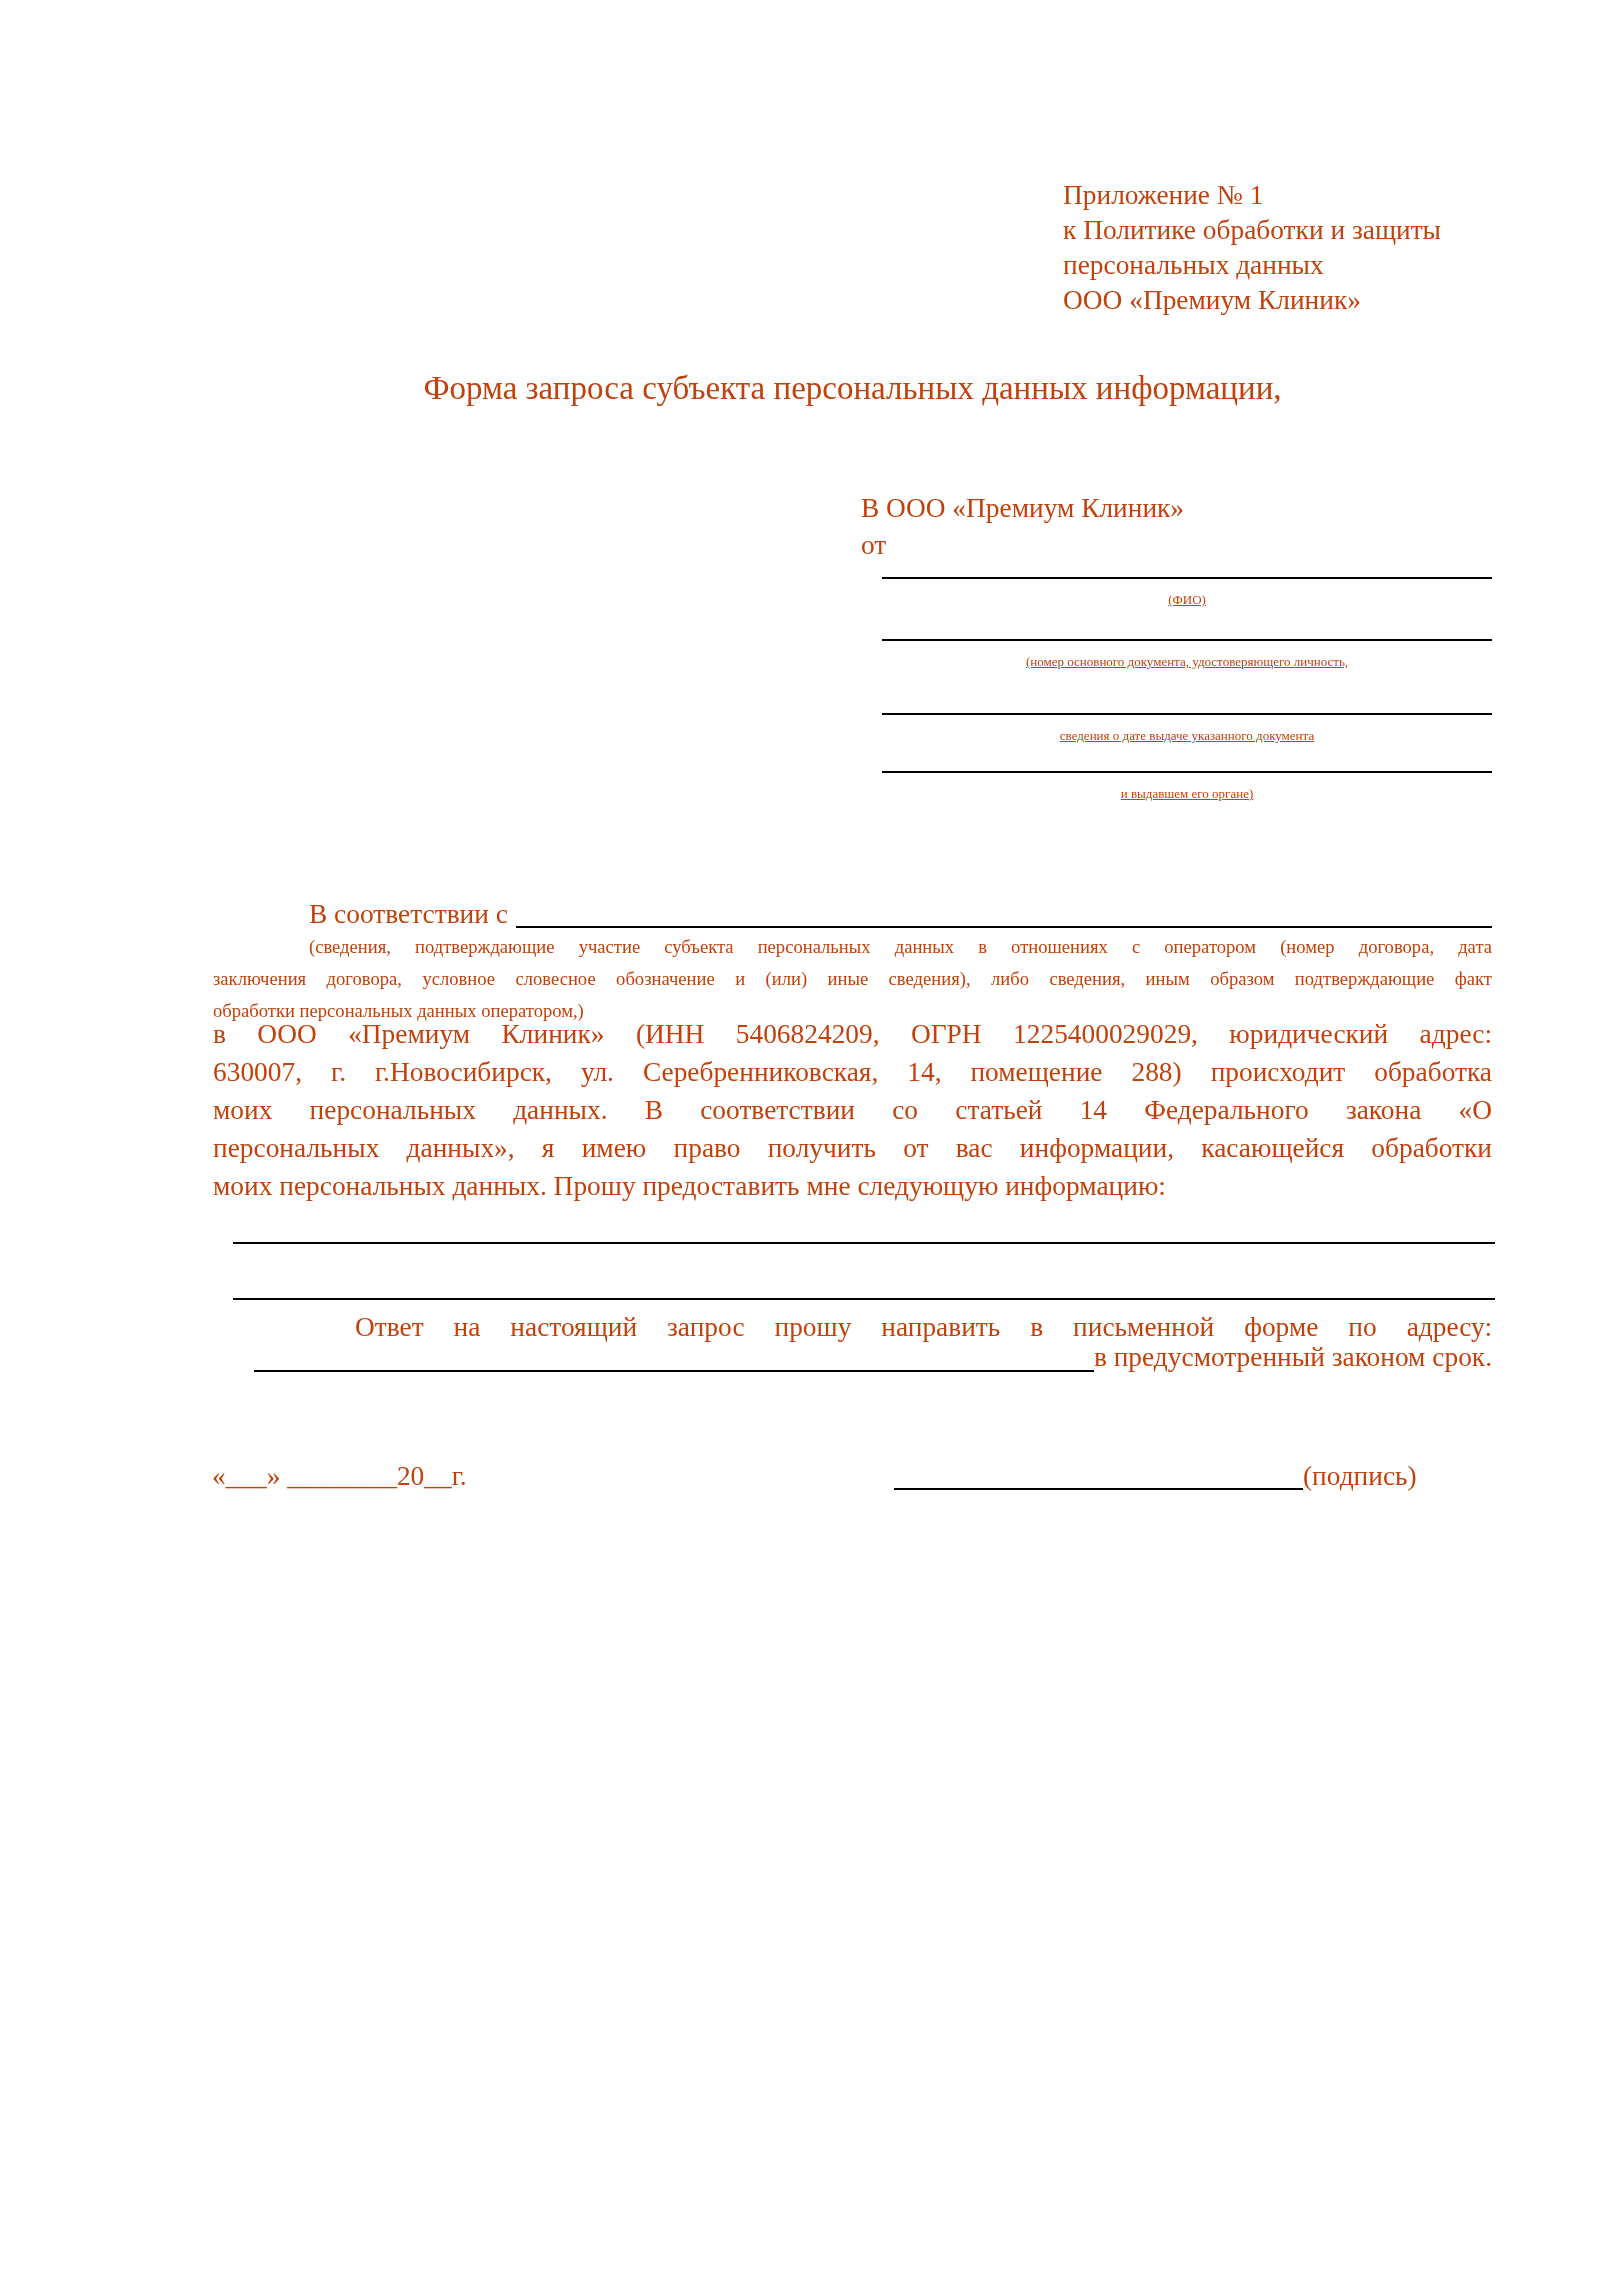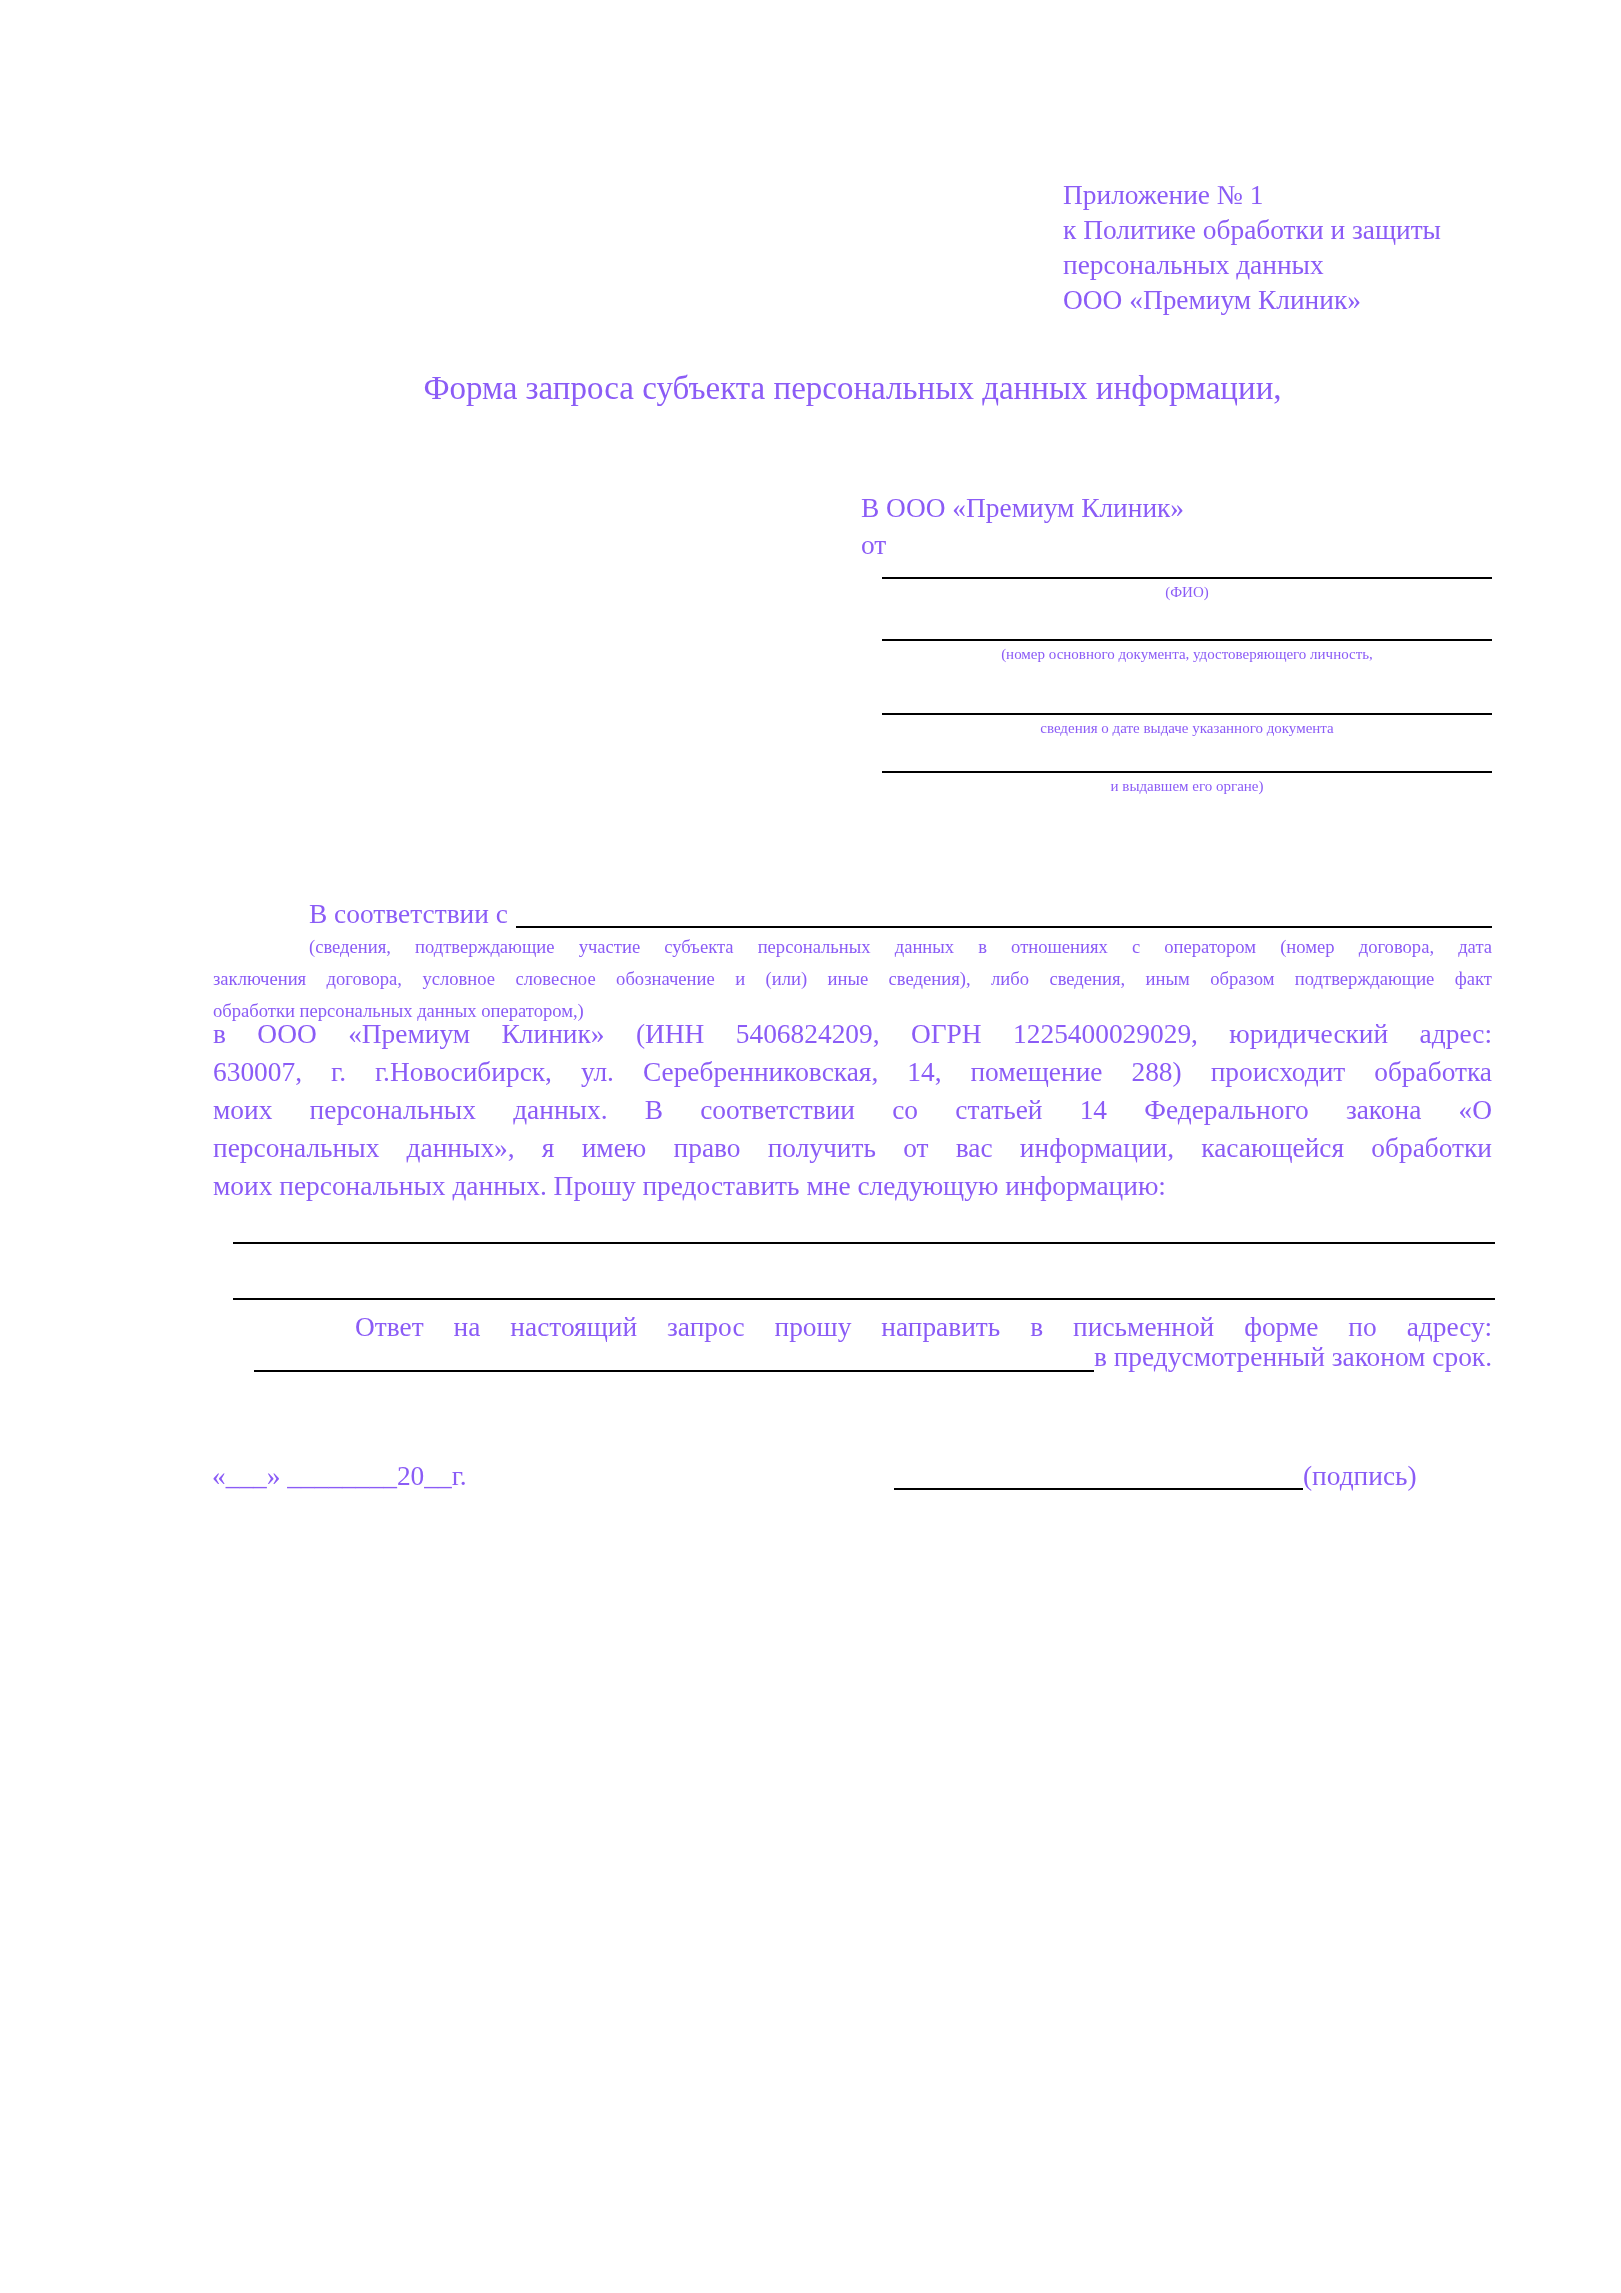--- a/index.html
+++ b/index.html
@@ -2,21 +2,21 @@
 <html><head>
 <meta charset="utf-8">
 <style>
   * { margin: 0; padding: 0; box-sizing: border-box; }
   html, body { background: #ffffff; }
   .page {
     position: relative;
     width: 1621px;
     height: 2294px;
     background: #ffffff;
-    color: #8b5cf6;
+    color: #c2410c;
     font-family: "Liberation Serif", "DejaVu Serif", serif;
     overflow: hidden;
   }
   .abs { position: absolute; }
 
   
   .appendix {
     left: 1063px; top: 178px; width: 451px;
     font-size: 27.4px; line-height: 35px;
   }
@@ -27,21 +27,21 @@
     text-align: center; font-weight: normal;
     font-size: 33px; line-height: 46px;
   }
 
   
   .to-line   { left: 861px; top: 493px; font-size: 27.4px; white-space: nowrap; }
   .from-line { left: 861px; top: 530px; font-size: 27.4px; }
 
   .field { left: 882px; width: 610px; text-align: center; }
   .field .rule { border-top: 2px solid #000; width: 100%; height: 0; }
-  .field .cap  { font-size: 15px; line-height: 23.5px; margin-top: 2px; }
+  .field .cap  { font-size: 13px; line-height: 23.5px; margin-top: 9px; text-decoration: underline; }
   .f1 { top: 577px; }
   .f2 { top: 639px; }
   .f3 { top: 713px; }
   .f4 { top: 771px; }
 
   
   .zapros {
     left: 213px; top: 857px; width: 1279px;
     text-align: center; font-size: 28px; letter-spacing: 1px;
   }

